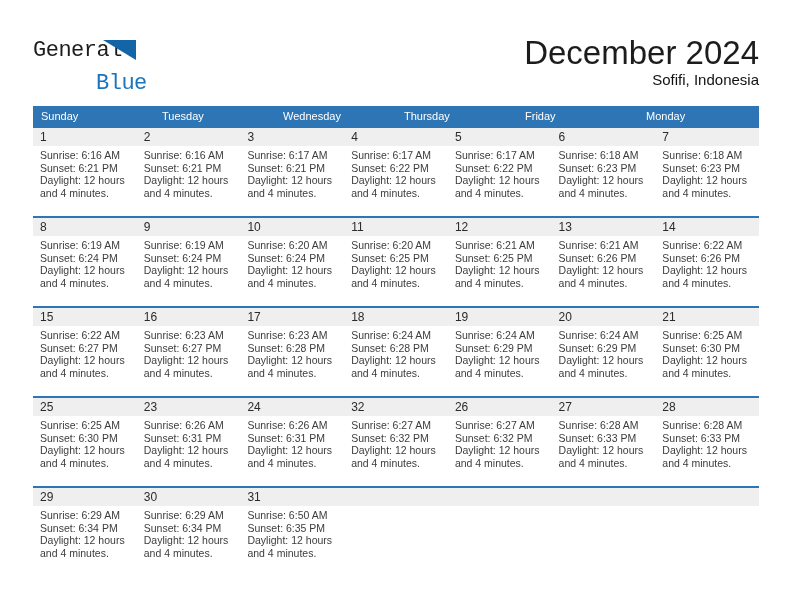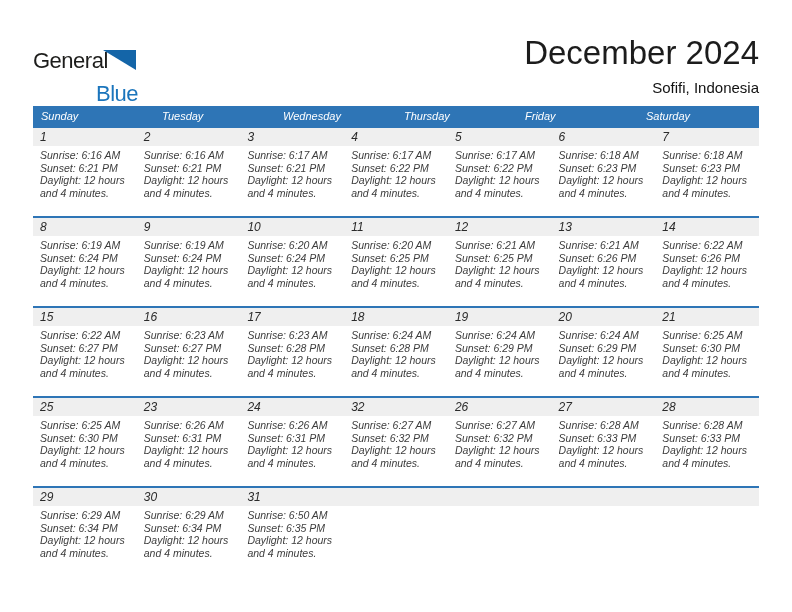--- a/index.html
+++ b/index.html
@@ -12,36 +12,36 @@
   *{margin:0;padding:0;box-sizing:border-box;}
   html,body{background:#ffffff;}
   body{
     width:792px;height:612px;
     font-family:"Liberation Sans", sans-serif;
     position:relative;overflow:hidden;
   }
   .page{position:absolute;inset:0;}
 
   
-  .logo{position:absolute;left:33px;top:48px;width:140px;height:48px;}
+  .logo{position:absolute;left:33px;top:38px;width:140px;height:48px;font-family:Liberation Mono, monospace;}
   .logo-general{
     position:absolute;left:0;top:0;
     font-size:22px;font-weight:400;color:#1D1D1B;letter-spacing:-0.5px;
   }
   .logo-triangle{position:absolute;left:70px;top:2px;width:33px;height:20px;}
   .logo-blue{
     position:absolute;left:63px;top:20px;
     font-size:22px;font-weight:400;color:var(--logo-blue);letter-spacing:-0.5px;margin-top:13px;
   }
   .title-block{position:absolute;right:33px;top:36px;text-align:right;}
   .cal-title{font-size:33px;font-weight:400;color:var(--text-dark);line-height:34px;}
-  .cal-subtitle{font-size:15px;font-weight:400;color:#111;margin-top:9px;}
+  .cal-subtitle{font-size:15px;font-weight:400;color:#111;margin-top:1px;}
 
   
-  .calendar{position:absolute;left:33px;top:106px;width:726px;font-style:italic;}
+  .calendar{position:absolute;left:33px;top:106px;width:726px;}
   .weekday-row{
     display:flex;height:20px;background:var(--header-blue);
   }
   .weekday-cell{
     flex:1;color:#ffffff;font-size:11px;line-height:20px;
     padding-left:8px;white-space:nowrap;overflow:hidden;
   }
   .week-row{
     display:flex;height:90px;border-top:2px solid var(--header-blue);
     background:#ffffff;
@@ -76,21 +76,21 @@
     <div class="cal-subtitle">Sofifi, Indonesia</div>
   </div>
 
   <div class="calendar">
     <div class="weekday-row">
         <div class="weekday-cell">Sunday</div>
         <div class="weekday-cell">Tuesday</div>
         <div class="weekday-cell">Wednesday</div>
         <div class="weekday-cell">Thursday</div>
         <div class="weekday-cell">Friday</div>
-        <div class="weekday-cell">Saturday</div>
+        <div class="weekday-cell">Monday</div>
       </div>
     <div>
         <div class="week-row">
           <div class="day-cell">
             <div class="day-band">1</div>
             <div class="day-lines">
               <div class="day-line">Sunrise: 6:16 AM</div>
               <div class="day-line">Sunset: 6:21 PM</div>
               <div class="day-line">Daylight: 12 hours</div>
               <div class="day-line">and 4 minutes.</div>

